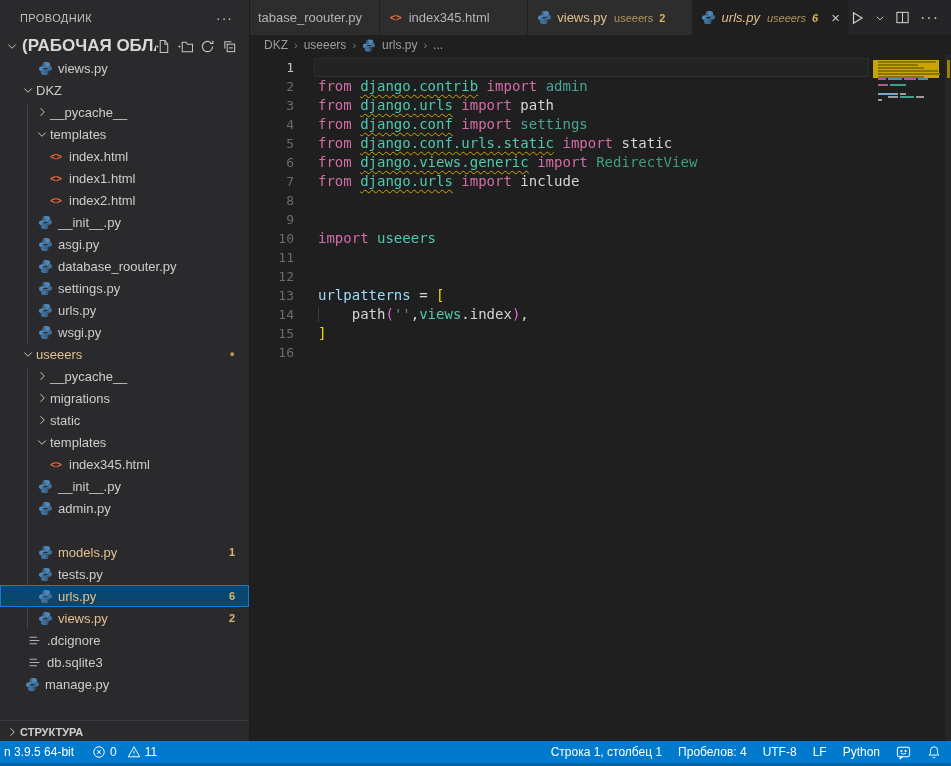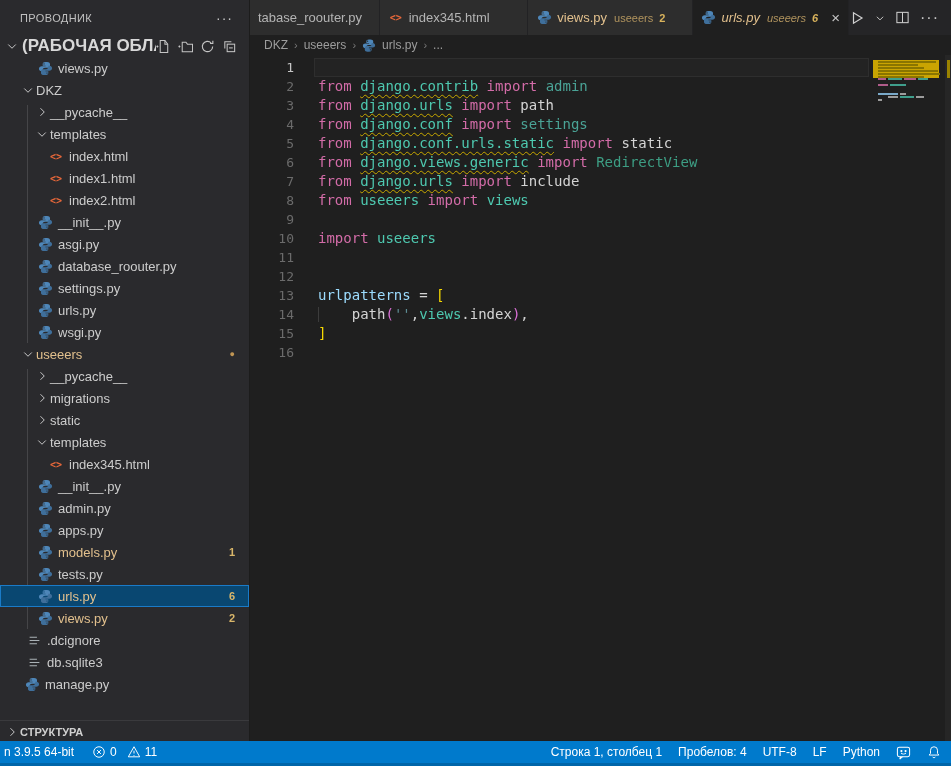--- a/index.html
+++ b/index.html
@@ -279,29 +279,20 @@
         </div>
         <div class="row" style="top: 440px; padding-left: 37px;">
           <span class="ficon">
             <svg width="15" height="15" viewBox="0 0 16 16">
               <path fill="#4e86b8" d="M7.9 1C6 1 5 1.8 5 3.2V5h3.1v.6H3.9C2.3 5.6 1 6.6 1 8.2c0 1.6 1.2 2.7 2.7 2.7H5V9.5C5 8.3 6.1 7.3 7.4 7.3h3.1c1.3 0 2.3-1 2.3-2.2V3.2C12.8 1.8 11.4 1 9.8 1H7.9zM6.4 2.4a.7.7 0 1 1 0 1.4.7.7 0 0 1 0-1.4z"></path>
               <path fill="#3f6f9b" d="M8.1 15c1.9 0 2.9-.8 2.9-2.2V11H7.9v-.6h4.2c1.6 0 2.9-1 2.9-2.6 0-1.6-1.2-2.7-2.7-2.7H11v1.4c0 1.2-1.1 2.2-2.4 2.2H5.5c-1.3 0-2.3 1-2.3 2.2v1.9C3.2 14.2 4.6 15 6.2 15h1.9zm1.5-1.4a.7.7 0 1 1 0-1.4.7.7 0 0 1 0 1.4z"></path>
             </svg>
           </span>
           <span class="lbl">admin.py</span>
         </div>
-        <div class="row" style="top: 462px; padding-left: 37px;">
-          <span class="ficon">
-            <svg width="15" height="15" viewBox="0 0 16 16">
-              <path fill="#4e86b8" d="M7.9 1C6 1 5 1.8 5 3.2V5h3.1v.6H3.9C2.3 5.6 1 6.6 1 8.2c0 1.6 1.2 2.7 2.7 2.7H5V9.5C5 8.3 6.1 7.3 7.4 7.3h3.1c1.3 0 2.3-1 2.3-2.2V3.2C12.8 1.8 11.4 1 9.8 1H7.9zM6.4 2.4a.7.7 0 1 1 0 1.4.7.7 0 0 1 0-1.4z"></path>
-              <path fill="#3f6f9b" d="M8.1 15c1.9 0 2.9-.8 2.9-2.2V11H7.9v-.6h4.2c1.6 0 2.9-1 2.9-2.6 0-1.6-1.2-2.7-2.7-2.7H11v1.4c0 1.2-1.1 2.2-2.4 2.2H5.5c-1.3 0-2.3 1-2.3 2.2v1.9C3.2 14.2 4.6 15 6.2 15h1.9zm1.5-1.4a.7.7 0 1 1 0-1.4.7.7 0 0 1 0 1.4z"></path>
-            </svg>
-          </span>
-          <span class="lbl">apps.py</span>
-        </div>
         <div class="row mod" style="top: 484px; padding-left: 37px;">
           <span class="ficon">
             <svg width="15" height="15" viewBox="0 0 16 16">
               <path fill="#4e86b8" d="M7.9 1C6 1 5 1.8 5 3.2V5h3.1v.6H3.9C2.3 5.6 1 6.6 1 8.2c0 1.6 1.2 2.7 2.7 2.7H5V9.5C5 8.3 6.1 7.3 7.4 7.3h3.1c1.3 0 2.3-1 2.3-2.2V3.2C12.8 1.8 11.4 1 9.8 1H7.9zM6.4 2.4a.7.7 0 1 1 0 1.4.7.7 0 0 1 0-1.4z"></path>
               <path fill="#3f6f9b" d="M8.1 15c1.9 0 2.9-.8 2.9-2.2V11H7.9v-.6h4.2c1.6 0 2.9-1 2.9-2.6 0-1.6-1.2-2.7-2.7-2.7H11v1.4c0 1.2-1.1 2.2-2.4 2.2H5.5c-1.3 0-2.3 1-2.3 2.2v1.9C3.2 14.2 4.6 15 6.2 15h1.9zm1.5-1.4a.7.7 0 1 1 0-1.4.7.7 0 0 1 0 1.4z"></path>
             </svg>
           </span>
           <span class="lbl">models.py</span>
           <span class="badge">1</span>
         </div>
@@ -439,21 +430,21 @@
       </div>
     <div class="code" id="code">
         <div class="curline" style="top: 3px;"></div>
         <div class="cline" style="top: 3px;"><span class="lnum cur">1</span><span class="ltext"></span></div>
         <div class="cline" style="top: 22px;"><span class="lnum">2</span><span class="ltext"><span class="tk-kw">from</span><span class="tk-pl"> </span><span class="tk-mod wavy">django.contrib</span><span class="tk-pl"> </span><span class="tk-kw">import</span><span class="tk-pl"> </span><span class="tk-imp">admin</span></span></div>
         <div class="cline" style="top: 41px;"><span class="lnum">3</span><span class="ltext"><span class="tk-kw">from</span><span class="tk-pl"> </span><span class="tk-mod wavy">django.urls</span><span class="tk-pl"> </span><span class="tk-kw">import</span><span class="tk-pl"> </span><span class="tk-pl">path</span></span></div>
         <div class="cline" style="top: 60px;"><span class="lnum">4</span><span class="ltext"><span class="tk-kw">from</span><span class="tk-pl"> </span><span class="tk-mod wavy">django.conf</span><span class="tk-pl"> </span><span class="tk-kw">import</span><span class="tk-pl"> </span><span class="tk-imp">settings</span></span></div>
         <div class="cline" style="top: 79px;"><span class="lnum">5</span><span class="ltext"><span class="tk-kw">from</span><span class="tk-pl"> </span><span class="tk-mod wavy">django.conf.urls.static</span><span class="tk-pl"> </span><span class="tk-kw">import</span><span class="tk-pl"> </span><span class="tk-pl">static</span></span></div>
         <div class="cline" style="top: 98px;"><span class="lnum">6</span><span class="ltext"><span class="tk-kw">from</span><span class="tk-pl"> </span><span class="tk-mod wavy">django.views.generic</span><span class="tk-pl"> </span><span class="tk-kw">import</span><span class="tk-pl"> </span><span class="tk-cls">RedirectView</span></span></div>
         <div class="cline" style="top: 117px;"><span class="lnum">7</span><span class="ltext"><span class="tk-kw">from</span><span class="tk-pl"> </span><span class="tk-mod wavy">django.urls</span><span class="tk-pl"> </span><span class="tk-kw">import</span><span class="tk-pl"> </span><span class="tk-pl">include</span></span></div>
-        <div class="cline" style="top: 136px;"><span class="lnum">8</span><span class="ltext"><span class="tk-kw">from</span><span class="tk-pl"> </span><span class="tk-mod">useeers</span><span class="tk-pl"> </span><span class="tk-kw">import</span><span class="tk-pl"> </span><span class="tk-mod">views</span></span></div>
+        <div class="cline" style="top: 136px;"><span class="lnum">8</span></div>
         <div class="cline" style="top: 155px;"><span class="lnum">9</span><span class="ltext"></span></div>
         <div class="cline" style="top: 174px;"><span class="lnum">10</span><span class="ltext"><span class="tk-kw">import</span><span class="tk-pl"> </span><span class="tk-mod">useeers</span></span></div>
         <div class="cline" style="top: 193px;"><span class="lnum">11</span><span class="ltext"></span></div>
         <div class="cline" style="top: 212px;"><span class="lnum">12</span><span class="ltext"></span></div>
         <div class="cline" style="top: 231px;"><span class="lnum">13</span><span class="ltext"><span class="tk-var">urlpatterns</span><span class="tk-pl"> = </span><span class="tk-b1">[</span></span></div>
         <div class="cline" style="top: 250px;"><span class="lnum">14</span><span class="indent-guide"></span><span class="ltext"><span class="tk-pl">    path</span><span class="tk-b2">(</span><span class="tk-str">''</span><span class="tk-pl">,</span><span class="tk-mod">views</span><span class="tk-pl">.index</span><span class="tk-b2">)</span><span class="tk-pl">,</span></span></div>
         <div class="cline" style="top: 269px;"><span class="lnum">15</span><span class="ltext"><span class="tk-b1">]</span></span></div>
         <div class="cline" style="top: 288px;"><span class="lnum">16</span><span class="ltext"></span></div>
       </div>
     <div class="minimap" id="minimap" style="top:55px">

